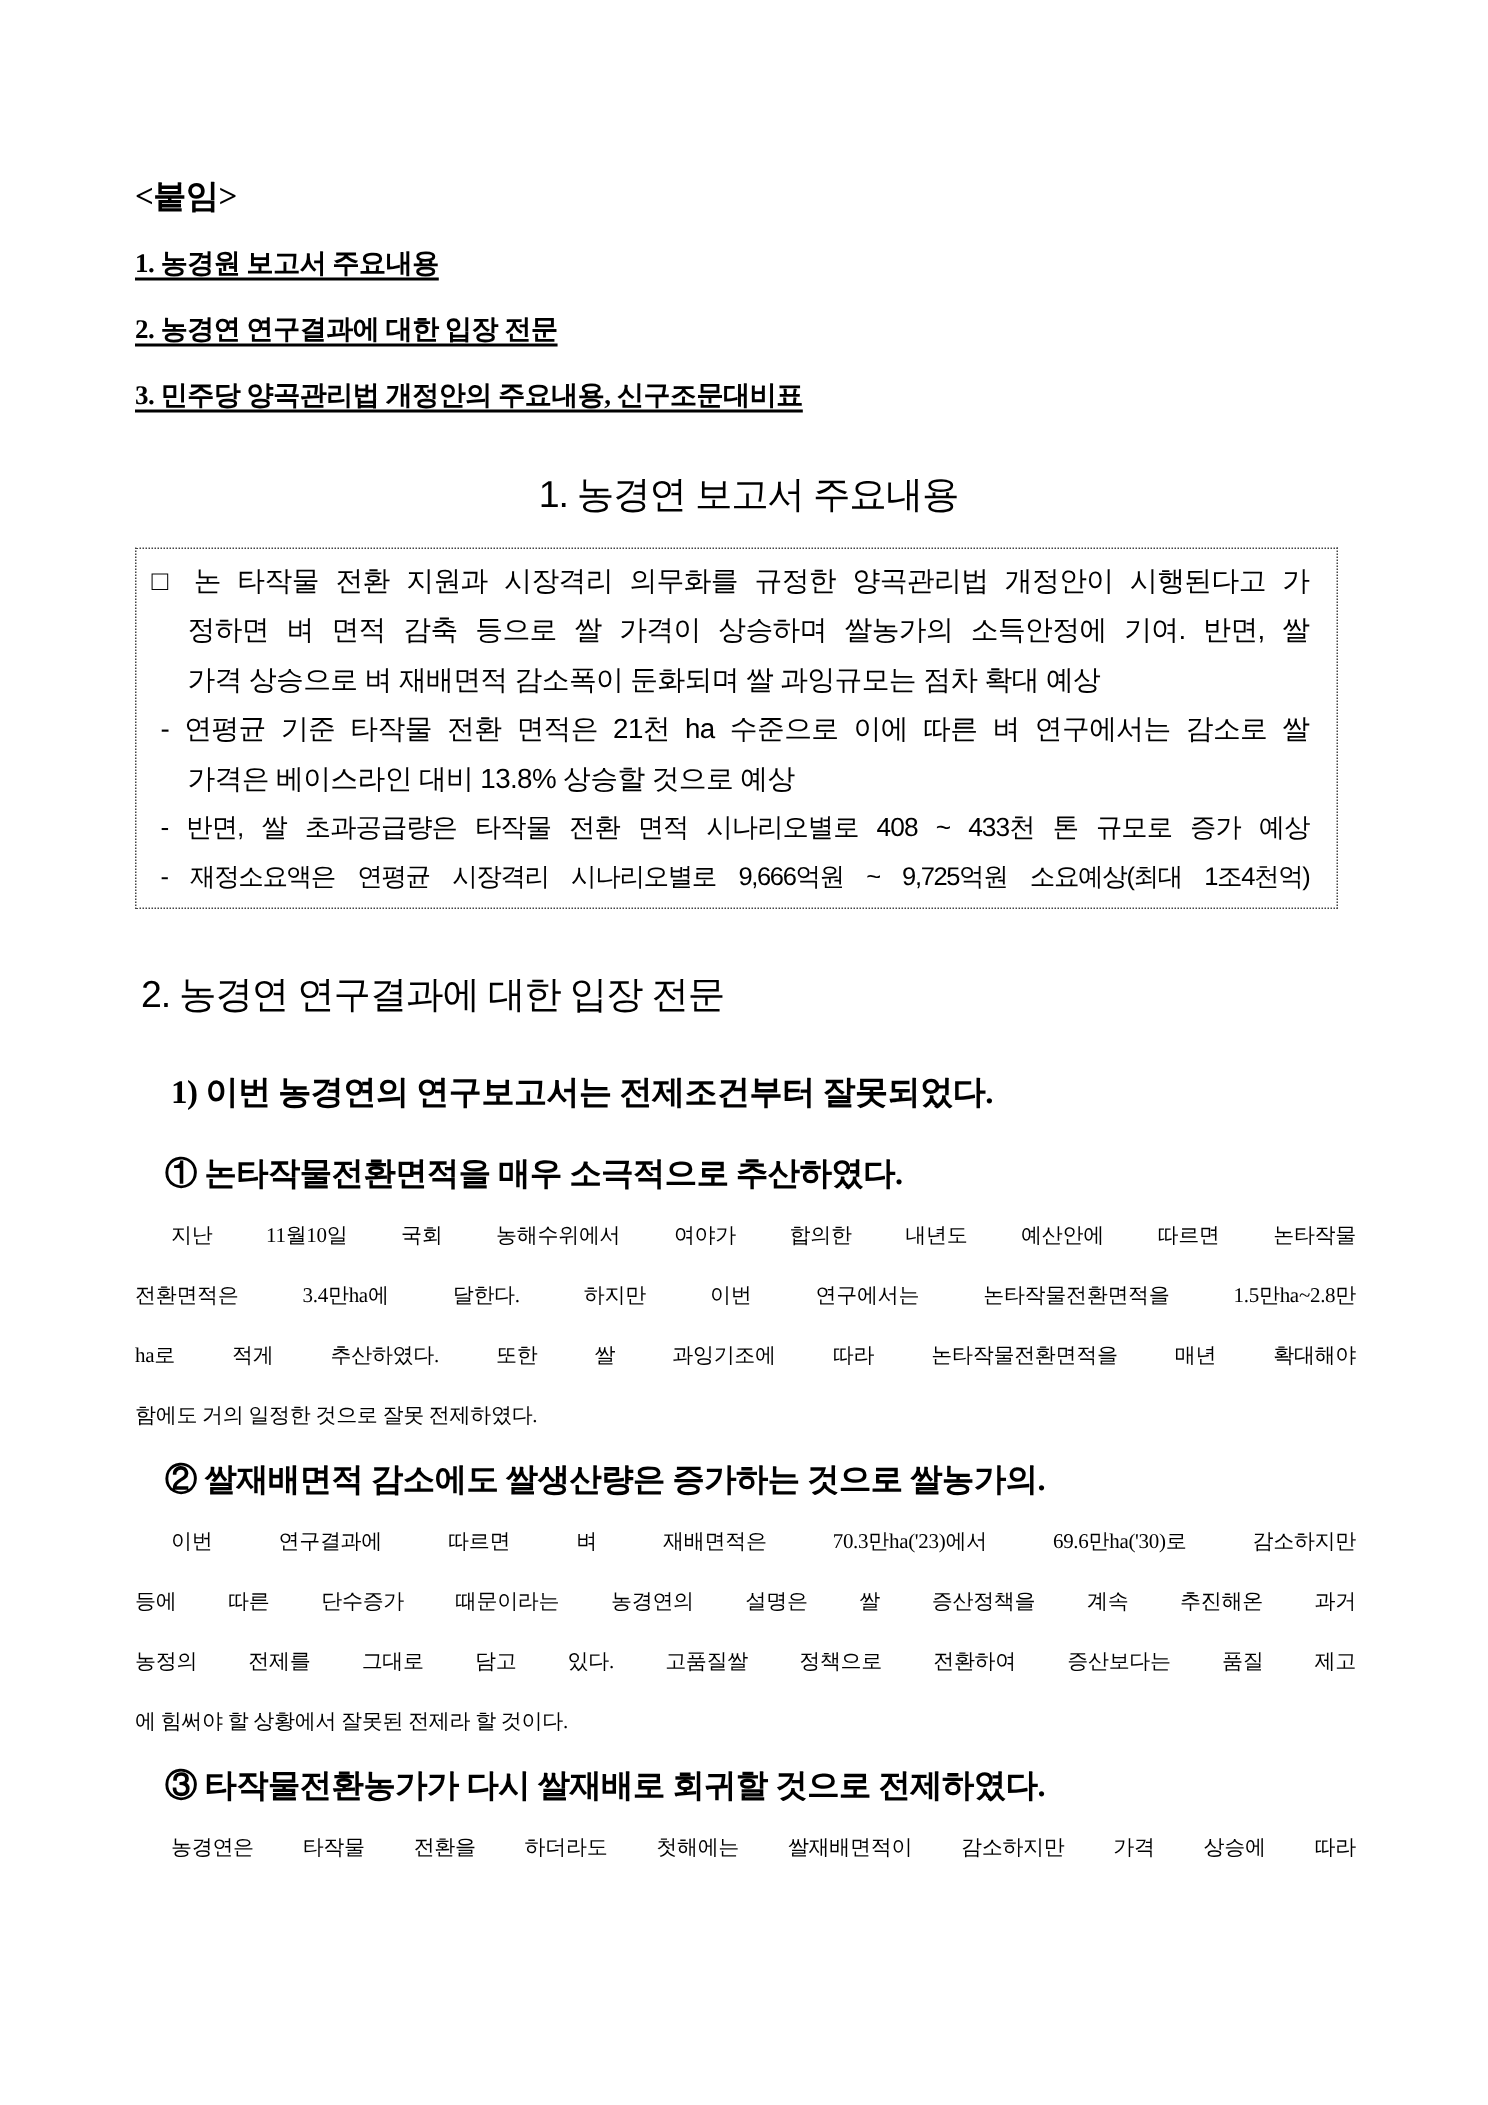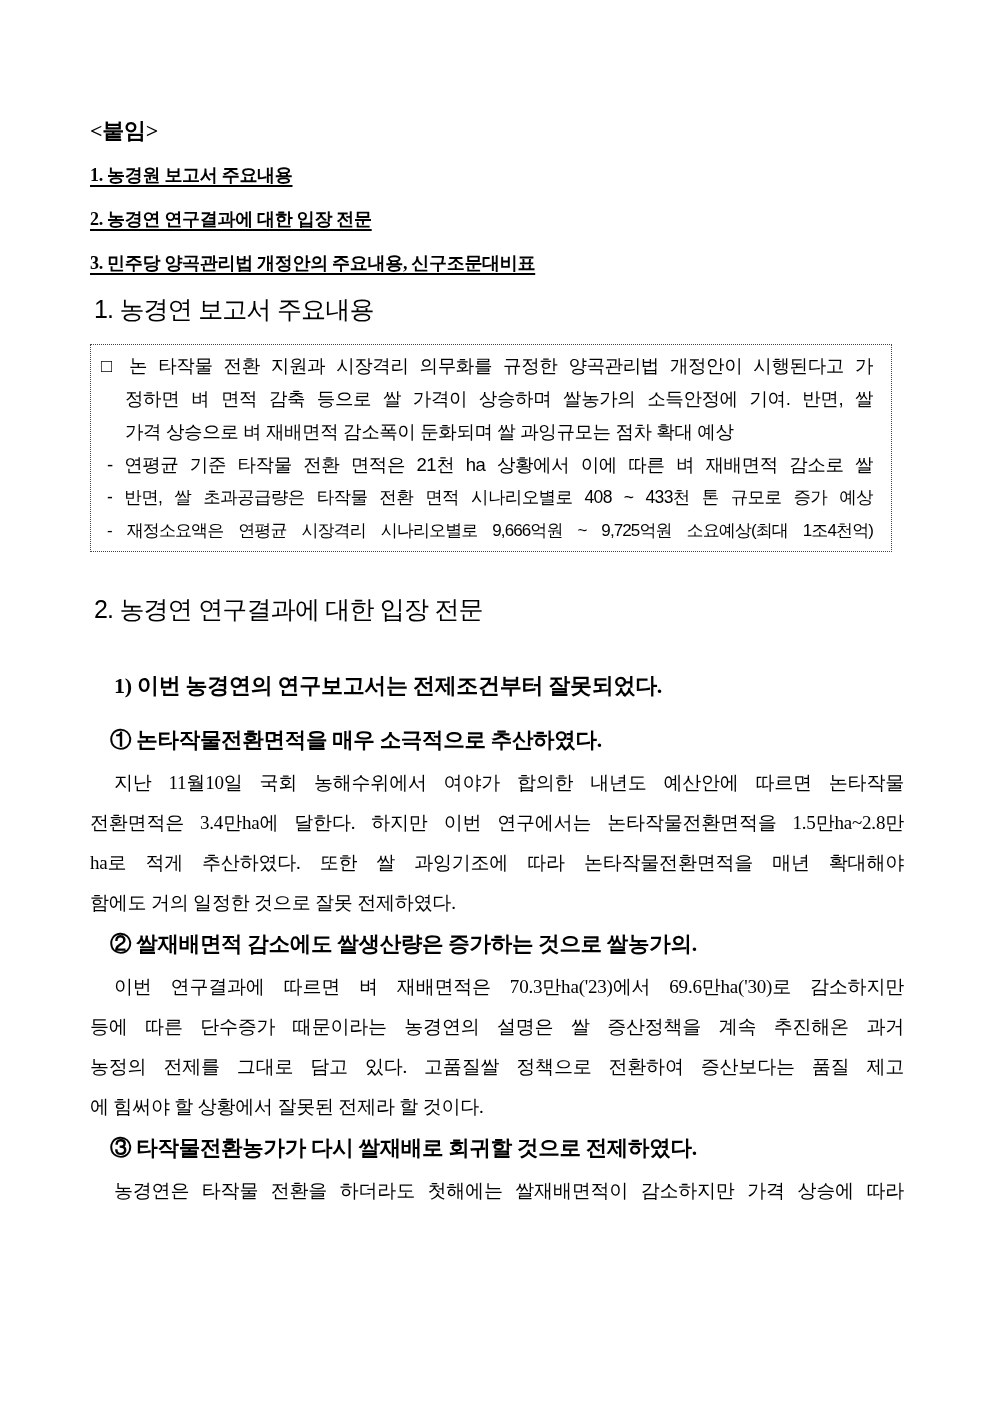--- a/index.html
+++ b/index.html
@@ -35,57 +35,57 @@
   }
   
   .sec-heading {
     font-family: "Liberation Sans", "DejaVu Sans", sans-serif;
     font-weight: 500;
     font-size: 25px;
     line-height: 30px;
     letter-spacing: -0.8px;
     padding-left: 4px;
   }
-  #sec1-heading { margin-top: 18px; }
+  #sec1-heading { margin-top: 39px; text-align: center; }
   #sec2-heading { margin-top: 42px; }
   
   .box {
     margin-top: 20px;
     margin-right: 12px;
     border: 1.5px dotted #444;
     padding: 4px 18px 4px 0;
     font-family: "Liberation Sans", "DejaVu Sans", sans-serif;
     font-size: 18.5px;
     letter-spacing: -0.4px;
   }
   .bline { line-height: 33px; padding-left: 34px; }
   .bline.first-sq { padding-left: 10px; }
   .bline.first-dash { padding-left: 16px; }
   .bline.sq1 { font-size: 17.5px; letter-spacing: -0.6px; }
   .bline.sq2 { font-size: 17px; letter-spacing: -0.9px; }
   
   .statement {
-    margin-top: 48px;
+    margin-top: 36px;
     padding-left: 24px;
     font-size: 22px;
     font-weight: bold;
     line-height: 28px;
     letter-spacing: -0.3px;
   }
   .pt-heading {
     padding-left: 20px;
     font-size: 21.5px;
     font-weight: bold;
     line-height: 26px;
     letter-spacing: -0.3px;
   }
   .pt-heading.mt-lg { margin-top: 27px; }
   .pt-heading.mt-sm { margin-top: 8px; }
   
-  .para { margin-top: 10px; font-size: 19px; letter-spacing: -0.2px; }
+  .para { margin-top: 10px; font-size: 14px; letter-spacing: -0.2px; }
   .pline { line-height: 40px; }
   .pline.indent { text-indent: 24px; }
   
   .just { text-align: justify; text-align-last: justify; }
 </style>
 </head>
 <body>
 
 <div class="page">
 
@@ -96,21 +96,22 @@
       <div class="att-item">2. 농경연 연구결과에 대한 입장 전문</div>
       <div class="att-item">3. 민주당 양곡관리법 개정안의 주요내용, 신구조문대비표</div>
     </div>
 
   <div class="sec-heading" id="sec1-heading">1. 농경연 보고서 주요내용</div>
 
   <div class="box">
       <div class="bline first-sq just">□ 논 타작물 전환 지원과 시장격리 의무화를 규정한 양곡관리법 개정안이 시행된다고 가</div>
       <div class="bline just">정하면 벼 면적 감축 등으로 쌀 가격이 상승하며 쌀농가의 소득안정에 기여. 반면, 쌀</div>
       <div class="bline">가격 상승으로 벼 재배면적 감소폭이 둔화되며 쌀 과잉규모는 점차 확대 예상</div>
-      <div class="bline first-dash just">- 연평균 기준 타작물 전환 면적은 21천 ha 상황에서 이에 따른 벼 재배면적 감소로 쌀</div>
+      <div class="bline first-dash just">- 연평균 기준 타작물 전환 면적은 21천 ha 수준으로 이에 따른 벼 연구에서는 감소로 쌀</div>
+      <div class="bline">가격은 베이스라인 대비 13.8% 상승할 것으로 예상</div>
       <div class="bline first-dash sq1 just">- 반면, 쌀 초과공급량은 타작물 전환 면적 시나리오별로 408 ~ 433천 톤 규모로 증가 예상</div>
       <div class="bline first-dash sq2 just">- 재정소요액은 연평균 시장격리 시나리오별로 9,666억원 ~ 9,725억원 소요예상(최대 1조4천억)</div>
     </div>
 
   <div class="sec-heading" id="sec2-heading">2. 농경연 연구결과에 대한 입장 전문</div>
 
   <div class="statement">1) 이번 농경연의 연구보고서는 전제조건부터 잘못되었다.</div>
 
   <div>
     <div class="pt-heading mt-lg">① 논타작물전환면적을 매우 소극적으로 추산하였다.</div>

